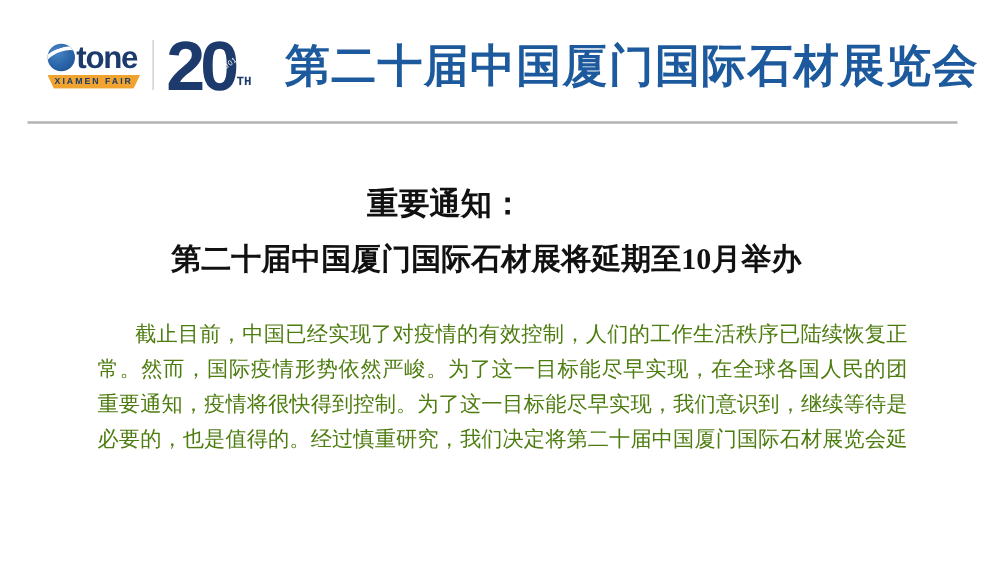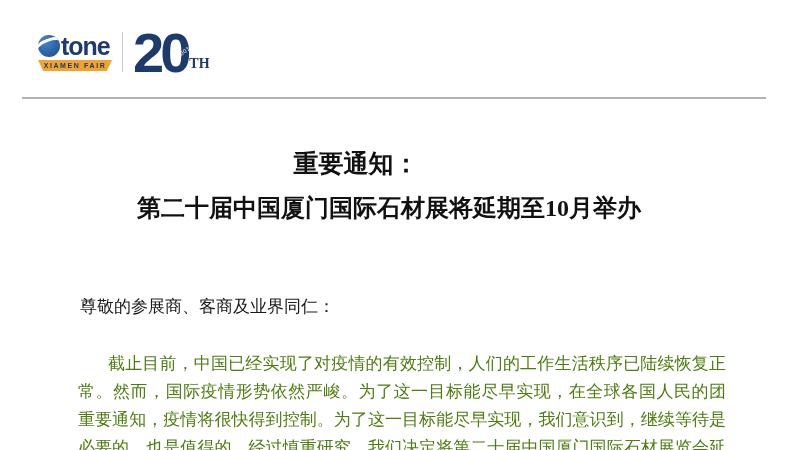--- a/index.html
+++ b/index.html
@@ -46,22 +46,22 @@
   .anniv-num {
     font-family: "Liberation Sans", sans-serif; font-weight: bold;
     font-size: 56px; line-height: 44px; color: #1c3a6b; letter-spacing: -4px;
   }
   .anniv-years {
     position: absolute; left: 41px; top: 15px;
     font-family: "Liberation Sans", sans-serif; font-size: 6px; letter-spacing: 0.5px;
     color: #ffffff; transform: rotate(-36deg); white-space: nowrap;
   }
   .anniv-th {
-    font-family: Liberation Serif, serif; font-weight: bold;
-    font-size: 14px; color: #1c3a6b; margin-left: 2px; padding-bottom: 3px;
+    font-family: Liberation Mono, monospace; font-weight: bold;
+    font-size: 10px; color: #1c3a6b; margin-left: 2px; padding-bottom: 3px;
   }
   .header-title {
     position: absolute; left: 228px; top: 33px;
     font-family: "Liberation Sans", sans-serif; font-weight: bold;
     font-size: 36px; line-height: 40px; color: #1d5a9d;
     letter-spacing: 1px; white-space: nowrap;
   }
   .rule { position: absolute; top: 97px; left: 22px; width: 744px; height: 2px; background: #b3b3b3; }
 
   
@@ -106,29 +106,29 @@
       <div class="logo-divider"></div>
 
       <div class="anniv">
         <span class="anniv-num">20</span>
         <span class="anniv-years">2001-2020</span>
         <span class="anniv-th">TH</span>
       </div>
 
     </div>
 
+    <h1 class="header-title">第二十届中国厦门国际石材展览会</h1>
   </header>
 
   <div class="rule"></div>
 
   <main>
     <h2 class="notice-heading">重要通知：</h2>
     <h3 class="notice-subheading">第二十届中国厦门国际石材展将延期至10月举办</h3>
 
-    <p class="salutation">尊敬的参展商、客商及业界同仁：</p>
 
     <div class="paragraph">
       <div class="para-line indent">截止目前，中国已经实现了对疫情的有效控制，人们的工作生活秩序已陆续恢复正</div>
       <div class="para-line">常。然而，国际疫情形势依然严峻。为了这一目标能尽早实现，在全球各国人民的团</div>
       <div class="para-line">重要通知，疫情将很快得到控制。为了这一目标能尽早实现，我们意识到，继续等待是</div>
       <div class="para-line">必要的，也是值得的。经过慎重研究，我们决定将第二十届中国厦门国际石材展览会延</div>
     </div>
   </main>
 
 </div>

